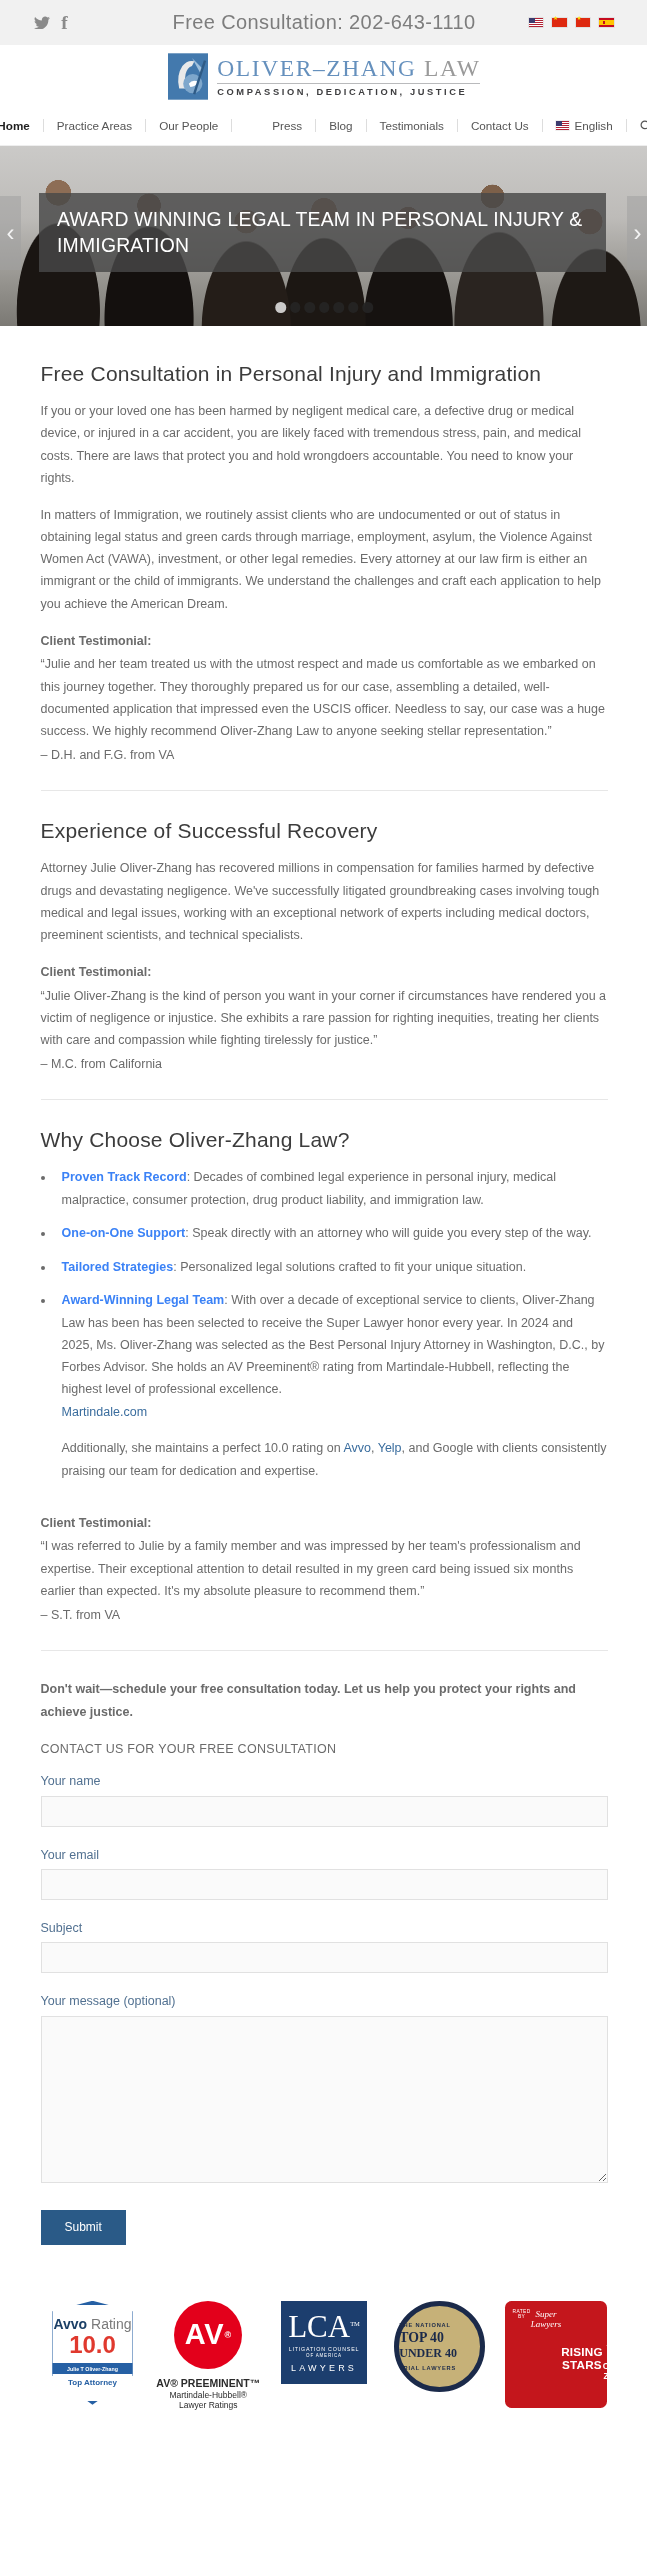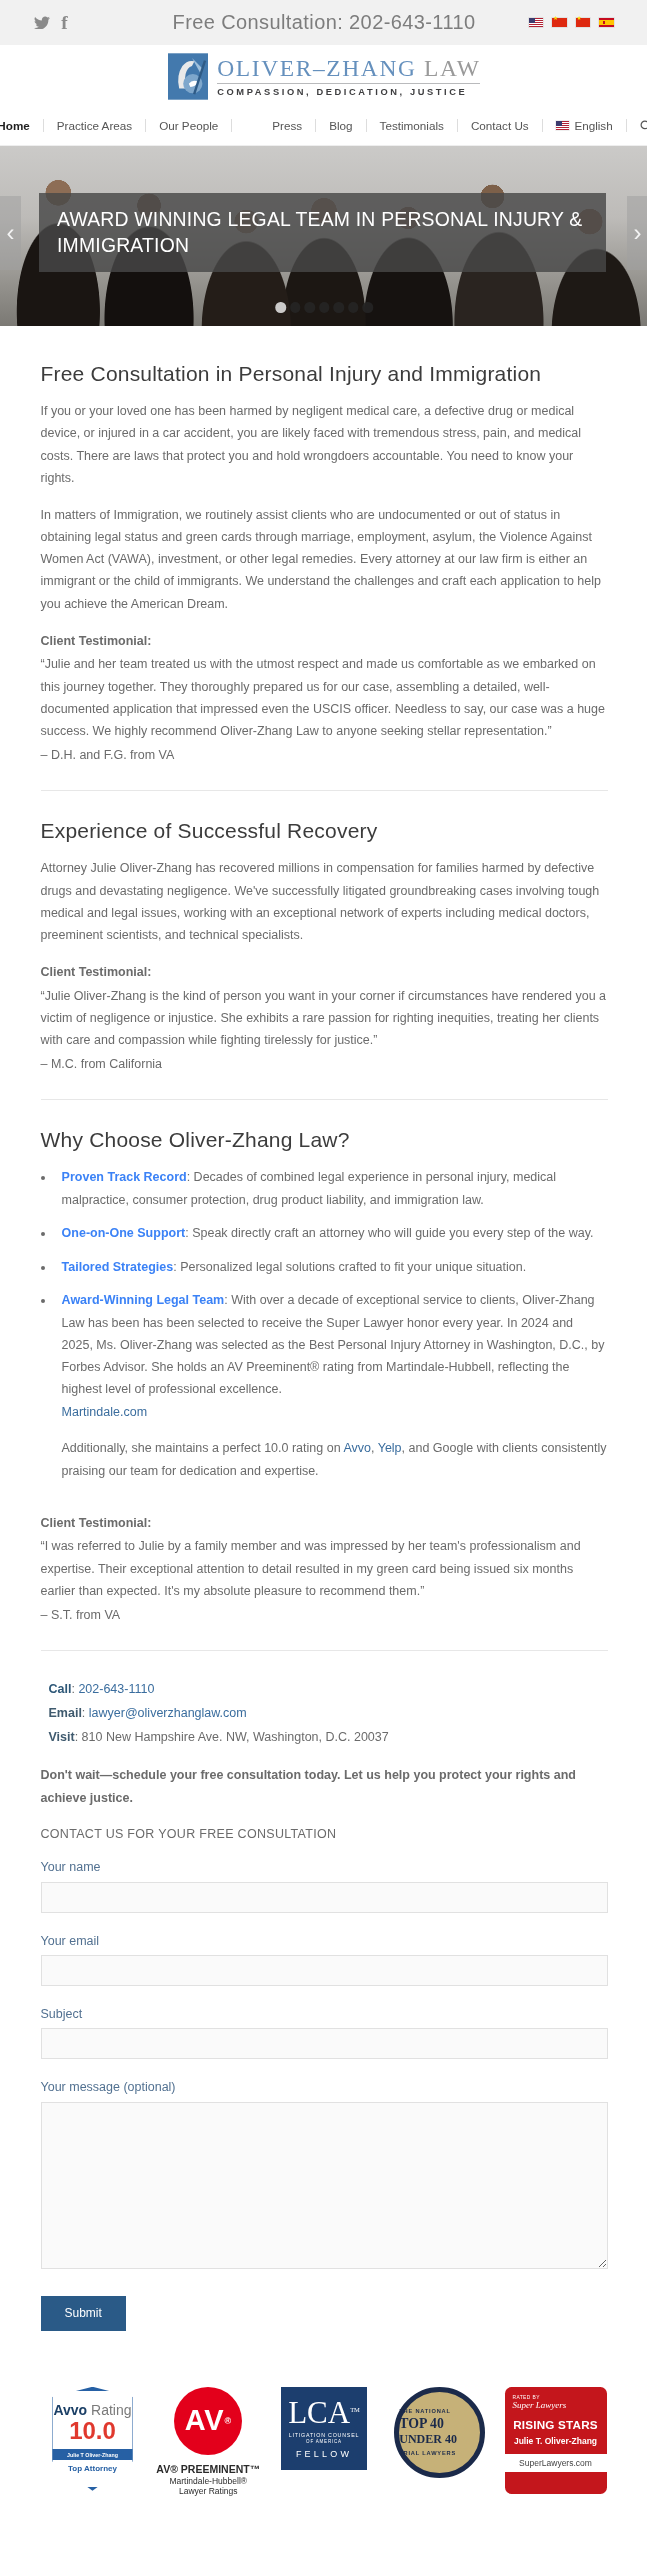--- a/index.html
+++ b/index.html
@@ -122,21 +122,21 @@
   .lca-sub1 { font-size:5.3px; letter-spacing:0.8px; margin-top:4px; }
   .lca-sub2 { font-size:4.5px; letter-spacing:0.8px; margin-top:0.8px; }
   .lca-fellow { font-size:9px; letter-spacing:3.2px; margin-top:4.9px; }
 
   .t40-circle { width:91px; height:91px; border-radius:50%; background:#c6b178; border:5.7px solid #1b2a4a; display:flex; flex-direction:column; align-items:flex-start; justify-content:center; color:#1b2a4a; }
   .t40-top { font-size:5.7px; font-weight:bold; letter-spacing:0.8px; }
   .t40-mid1 { font-family:"Liberation Serif", serif; font-size:13.8px; font-weight:bold; margin-top:2.4px; }
   .t40-mid2 { font-family:"Liberation Serif", serif; font-size:12px; font-weight:bold; }
   .t40-bottom { font-size:5.7px; font-weight:bold; letter-spacing:0.8px; margin-top:3.2px; }
 
-  .rs-box { width:102px; height:107px; background:#c4161c; border-radius:6.5px; color:#fff; display:flex; flex-direction:column; align-items:flex-start; padding:8px 8px 0; overflow:hidden; }
+  .rs-box { width:102px; height:107px; background:#c4161c; border-radius:6.5px; color:#fff; display:flex; flex-direction:row; align-items:flex-start; padding:8px 8px 0; overflow:hidden; }
   .rs-rated { font-size:4.9px; letter-spacing:0.4px; }
   .rs-brand { font-family:"Liberation Serif", serif; font-style:italic; font-size:9px; margin-bottom:8px; }
   .rs-title { font-size:11.7px; font-weight:bold; letter-spacing:0.2px; align-self:center; }
   .rs-name { font-size:8.5px; font-weight:bold; align-self:center; text-align:center; margin-top:4.9px; line-height:1.25; }
   .rs-site { background:#fff; color:#444; font-size:8.5px; width:102px; margin:8px -8px 0; padding:4px 0; text-align:center; }
 </style>
 </head>
 <body>
 
 <div class="page">
@@ -238,39 +238,34 @@
       <p class="t-quote">“Julie Oliver-Zhang is the kind of person you want in your corner if circumstances have rendered you a victim of negligence or injustice. She exhibits a rare passion for righting inequities, treating her clients with care and compassion while fighting tirelessly for justice.”</p>
       <p class="t-attr">– M.C. from California</p>
     </section>
 
     <hr class="sec-divider">
 
     <section>
       <h2>Why Choose Oliver-Zhang Law?</h2>
       <ul class="why-list">
         <li><span class="why-lead">Proven Track Record</span><span>: Decades of combined legal experience in personal injury, medical malpractice, consumer protection, drug product liability, and immigration law.</span></li>
-        <li><span class="why-lead">One-on-One Support</span><span>: Speak directly craft an attorney who will guide you every step of the way.</span></li>
+        <li><span class="why-lead">One-on-One Support</span><span>: Speak directly with an attorney who will guide you every step of the way.</span></li>
         <li><span class="why-lead">Tailored Strategies</span><span>: Personalized legal solutions crafted to fit your unique situation.</span></li>
         <li><span class="why-lead">Award-Winning Legal Team</span><span>: With over a decade of exceptional service to clients, Oliver-Zhang Law has been has been selected to receive the Super Lawyer honor every year.  In 2024 and 2025, Ms. Oliver-Zhang was selected as the Best Personal Injury Attorney in Washington, D.C., by Forbes Advisor. She holds an AV Preeminent® rating from Martindale-Hubbell, reflecting the highest level of professional excellence. </span><br><a class="inline-link">Martindale.com</a></li>
       </ul>
       <p class="indent-block"><span>Additionally, she maintains a perfect 10.0 rating on </span><a class="inline-link">Avvo</a><span>, </span><a class="inline-link">Yelp</a><span>, and Google with clients consistently praising our team for dedication and expertise.</span></p>
       <br>
       <p class="t-label t-quote">Client Testimonial:</p>
       <p class="t-quote">“I was referred to Julie by a family member and was impressed by her team's professionalism and expertise. Their exceptional attention to detail resulted in my green card being issued six months earlier than expected. It's my absolute pleasure to recommend them.”</p>
       <p class="t-attr">– S.T. from VA</p>
     </section>
 
     <hr class="sec-divider">
 
     <section>
-      <div class="contact-lines">
-        <p><span class="c-label">Call</span><span>: </span><a class="inline-link">202-643-1110</a></p>
-        <p><span class="c-label dark">Email</span><span>: </span><a class="inline-link">lawyer@oliverzhanglaw.com</a></p>
-        <p><span class="c-label dark">Visit</span><span>: 810 New Hampshire Ave. NW, Washington, D.C. 20037</span></p>
-      </div>
       <p class="cta-line">Don't wait—schedule your free consultation today. Let us help you protect your rights and achieve justice.</p>
       <p class="form-heading">CONTACT US FOR YOUR FREE CONSULTATION</p>
 
       <form>
         <div class="form-field">
           <label>Your name</label>
           <input type="text" style="">
         </div>
         <div class="form-field">
           <label>Your email</label>
@@ -306,21 +301,21 @@
           </div>
         <div class="av-line1">AV® PREEMINENT™</div>
         <div class="av-line2">Martindale-Hubbell®</div>
         <div class="av-line3">Lawyer Ratings</div>
       </div>
       <div class="badge">
         <div class="lca-box">
           <div class="lca-acronym"><span>LCA</span><sup>TM</sup></div>
           <div class="lca-sub1">LITIGATION COUNSEL</div>
           <div class="lca-sub2">OF AMERICA</div>
-          <div class="lca-fellow">FELLOW</div>
+          <div class="lca-fellow">LAWYERS</div>
         </div>
       </div>
       <div class="badge">
         <div class="t40-circle">
           <div class="t40-top">THE NATIONAL</div>
           <div class="t40-mid1">TOP 40</div>
           <div class="t40-mid2">UNDER 40</div>
           <div class="t40-bottom">TRIAL LAWYERS</div>
         </div>
       </div>

